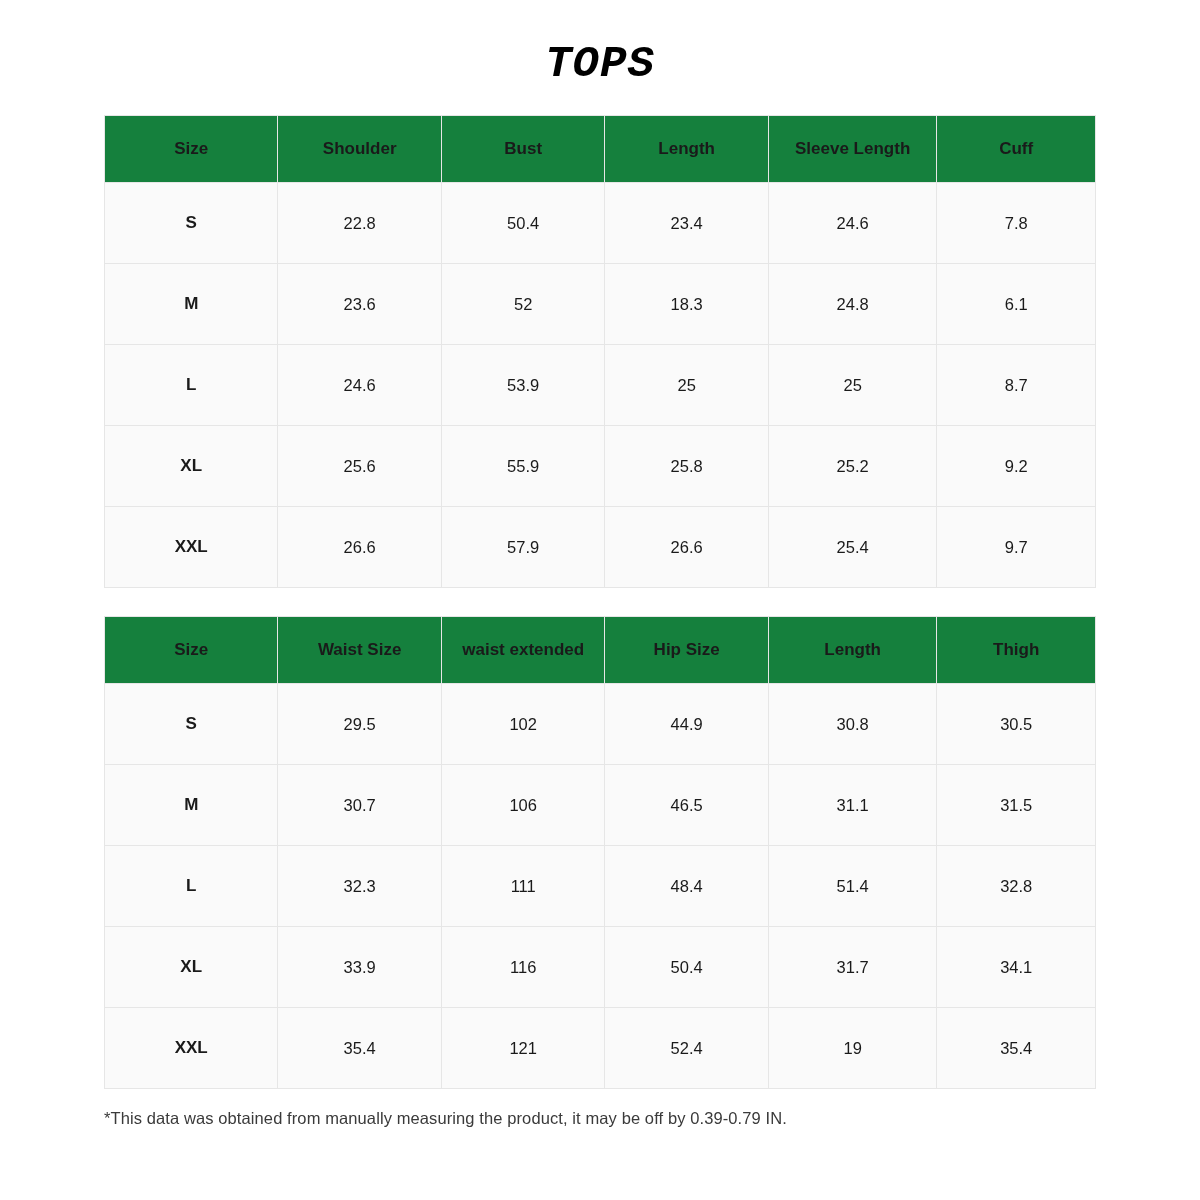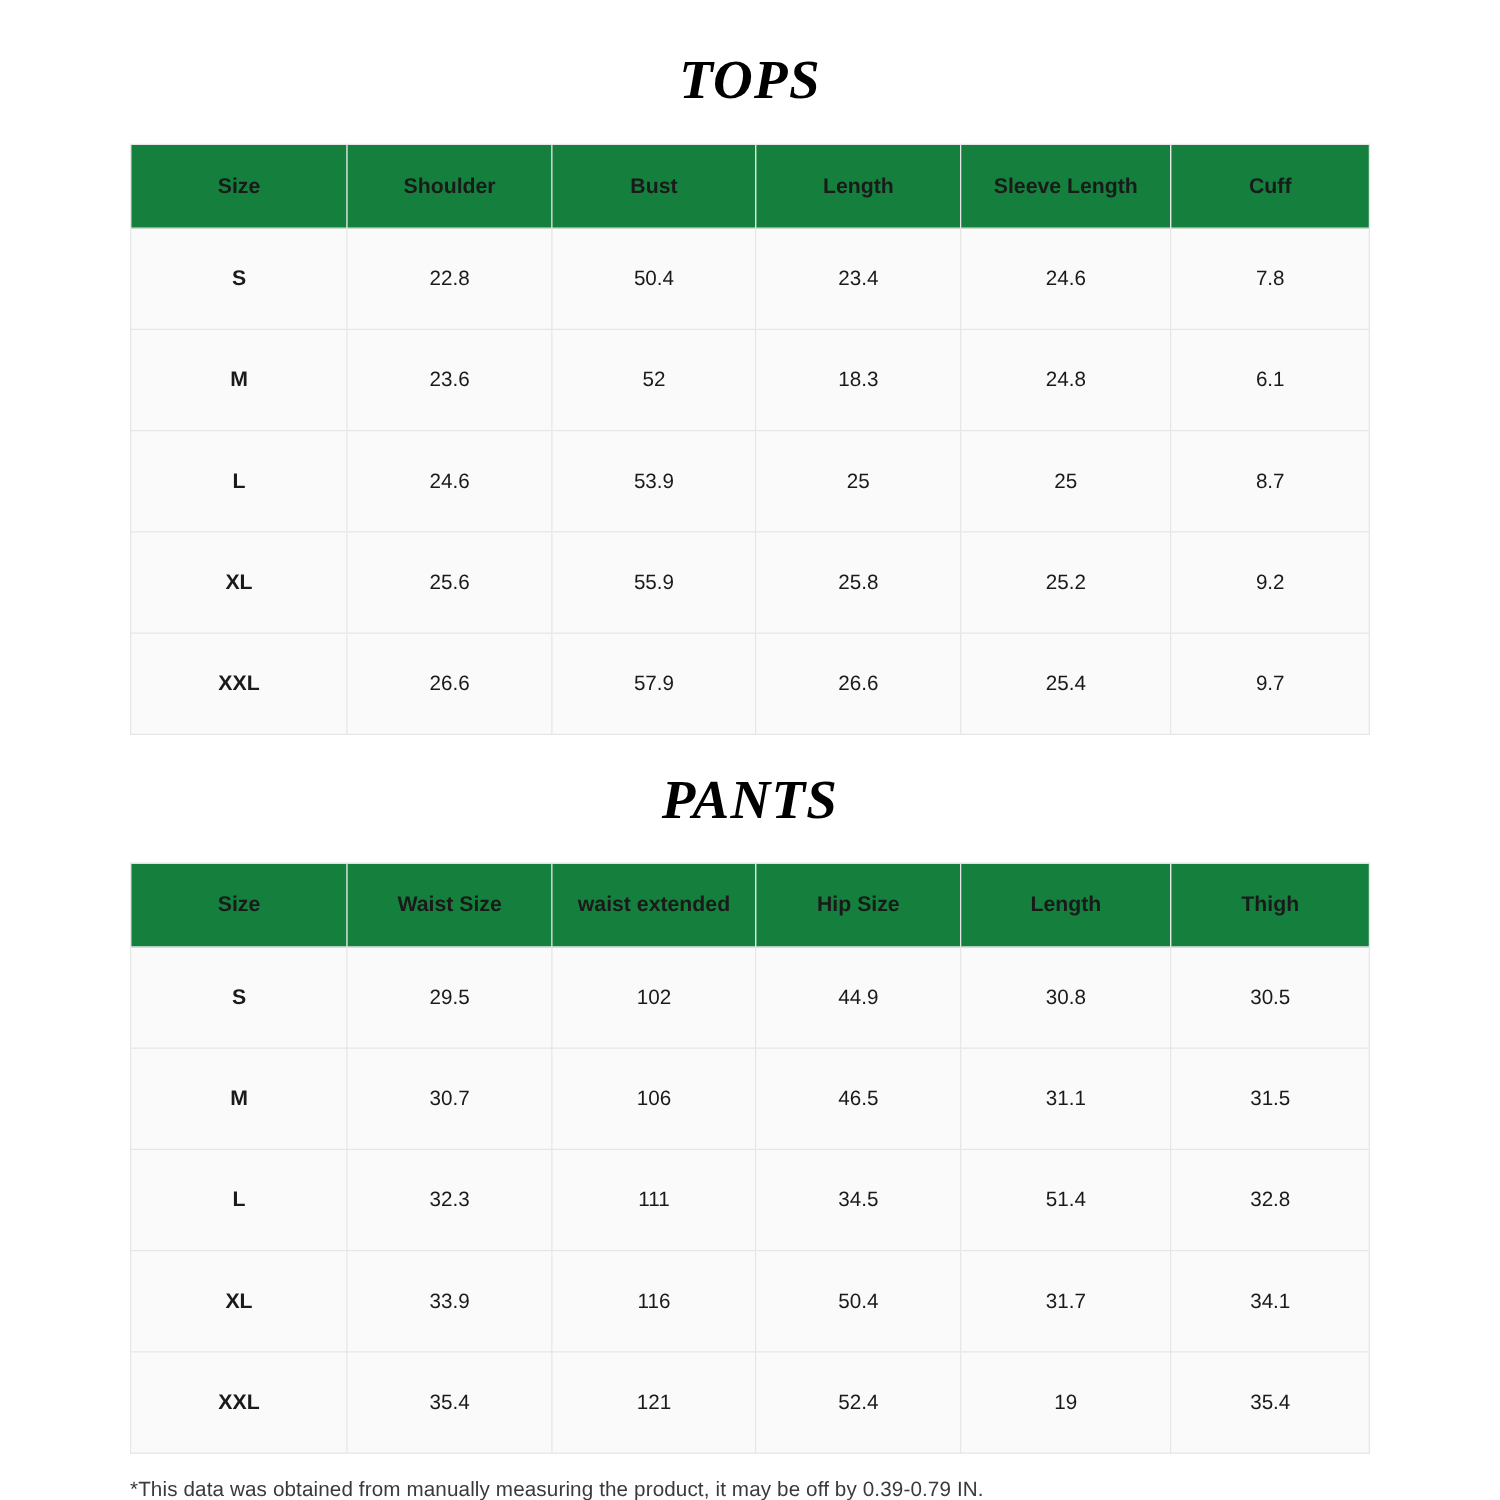--- a/index.html
+++ b/index.html
@@ -16,21 +16,21 @@
   }
   .page {
     width: 1200px;
     height: 1200px;
     box-sizing: border-box;
     padding: 0 104px;
     position: relative;
   }
   .section-title {
     text-align: center;
-    font-family: Liberation Serif, serif;
+    font-family: Liberation Mono, monospace;
     font-weight: 700;
     font-style: italic;
     letter-spacing: 1px;
     color: #000000;
     font-size: 44px;
     line-height: 1;
   }
   #tops-title {
     padding-top: 42px;
     padding-bottom: 0;
@@ -149,21 +149,20 @@
           <td>26.6</td>
           <td>57.9</td>
           <td>26.6</td>
           <td>25.4</td>
           <td>9.7</td>
         </tr>
       </tbody>
     </table>
   </div>
 
-  <div class="section-title" id="pants-title">PANTS</div>
 
   <div id="pants-table-wrap">
     <table>
       <colgroup>
         <col class="c0">
           <col class="c1">
           <col class="c2">
           <col class="c3">
           <col class="c4">
           <col class="c5">
@@ -192,21 +191,21 @@
           <td>30.7</td>
           <td>106</td>
           <td>46.5</td>
           <td>31.1</td>
           <td>31.5</td>
         </tr>
         <tr>
           <td class="size-cell">L</td>
           <td>32.3</td>
           <td>111</td>
-          <td>34.5</td>
+          <td>48.4</td>
           <td>51.4</td>
           <td>32.8</td>
         </tr>
         <tr>
           <td class="size-cell">XL</td>
           <td>33.9</td>
           <td>116</td>
           <td>50.4</td>
           <td>31.7</td>
           <td>34.1</td>

